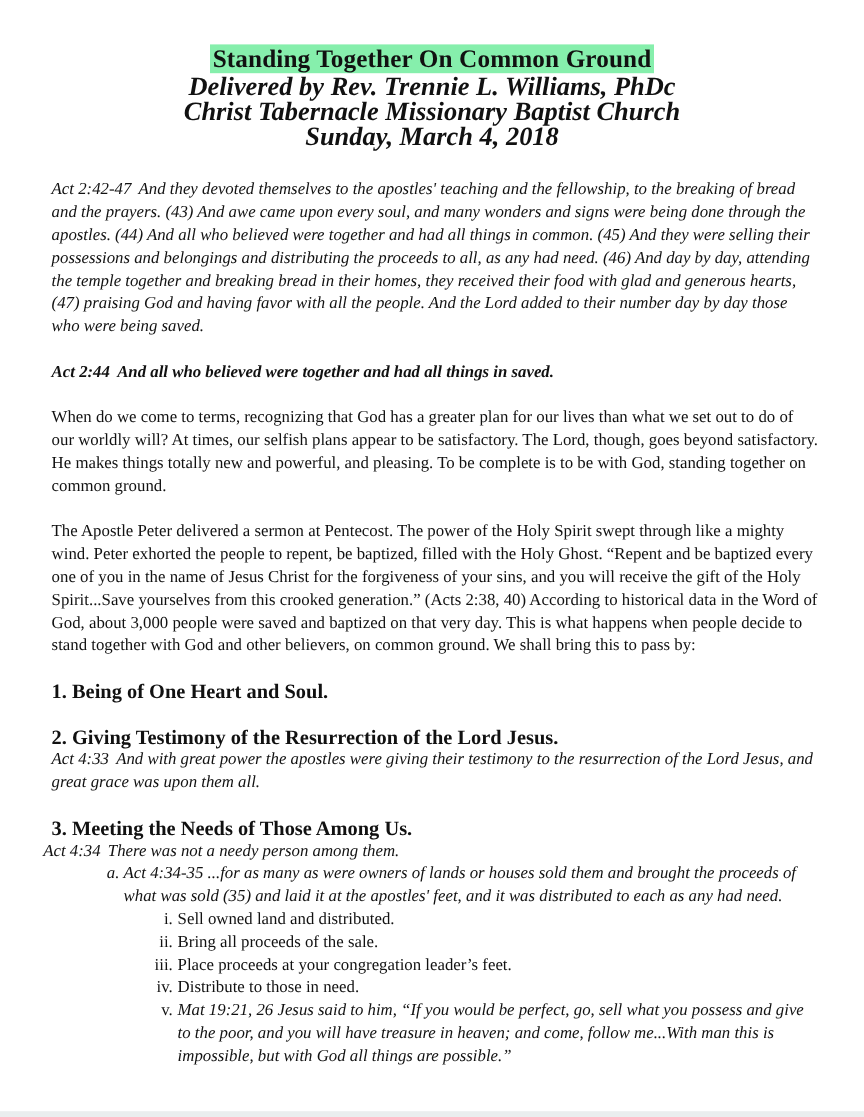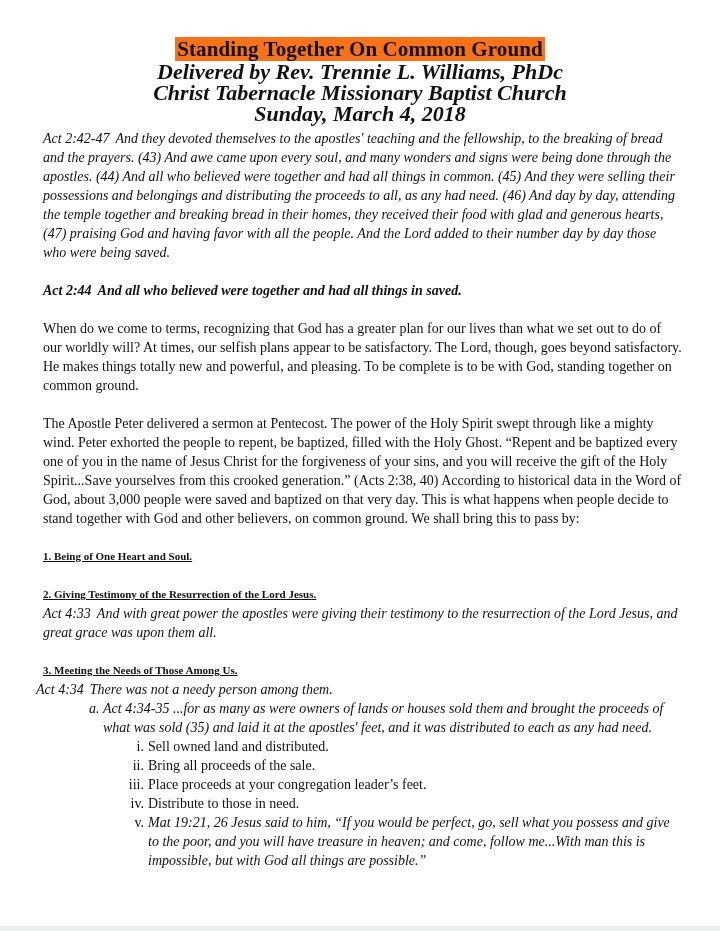--- a/index.html
+++ b/index.html
@@ -29,48 +29,47 @@
     position: absolute;
     left: 0; top: 37px;
     width: 720px;
     text-align: center;
   }
   .title {
     display: inline-block;
     font-weight: bold;
     font-size: 21px;
     line-height: 24px;
-    background: #f97316;
+    background: #86efac;
     padding: 0 2px;
     letter-spacing: 0.1px;
   }
   .subline {
     font-weight: bold;
     font-style: italic;
     font-size: 22px;
     line-height: 21px;
   }
   .content {
     position: absolute;
     left: 43px;
-    top: 129px;
+    top: 149px;
     width: 640px;
     font-size: 14px;
     line-height: 19px;
   }
   .content p { margin: 0; }
   .italic { font-style: italic; }
   .bold { font-weight: bold; }
   .gap { height: 19px; }
   .heading {
     font-weight: bold;
-    font-size: 11px;
+    font-size: 17px;
     line-height: 19px;
     margin: 0;
-    text-decoration: underline;
   }
   .sub-a {
     position: relative;
     padding-left: 60px;
     font-style: italic;
   }
   .sub-a .marker {
     position: absolute;
     left: 46px;
   }

